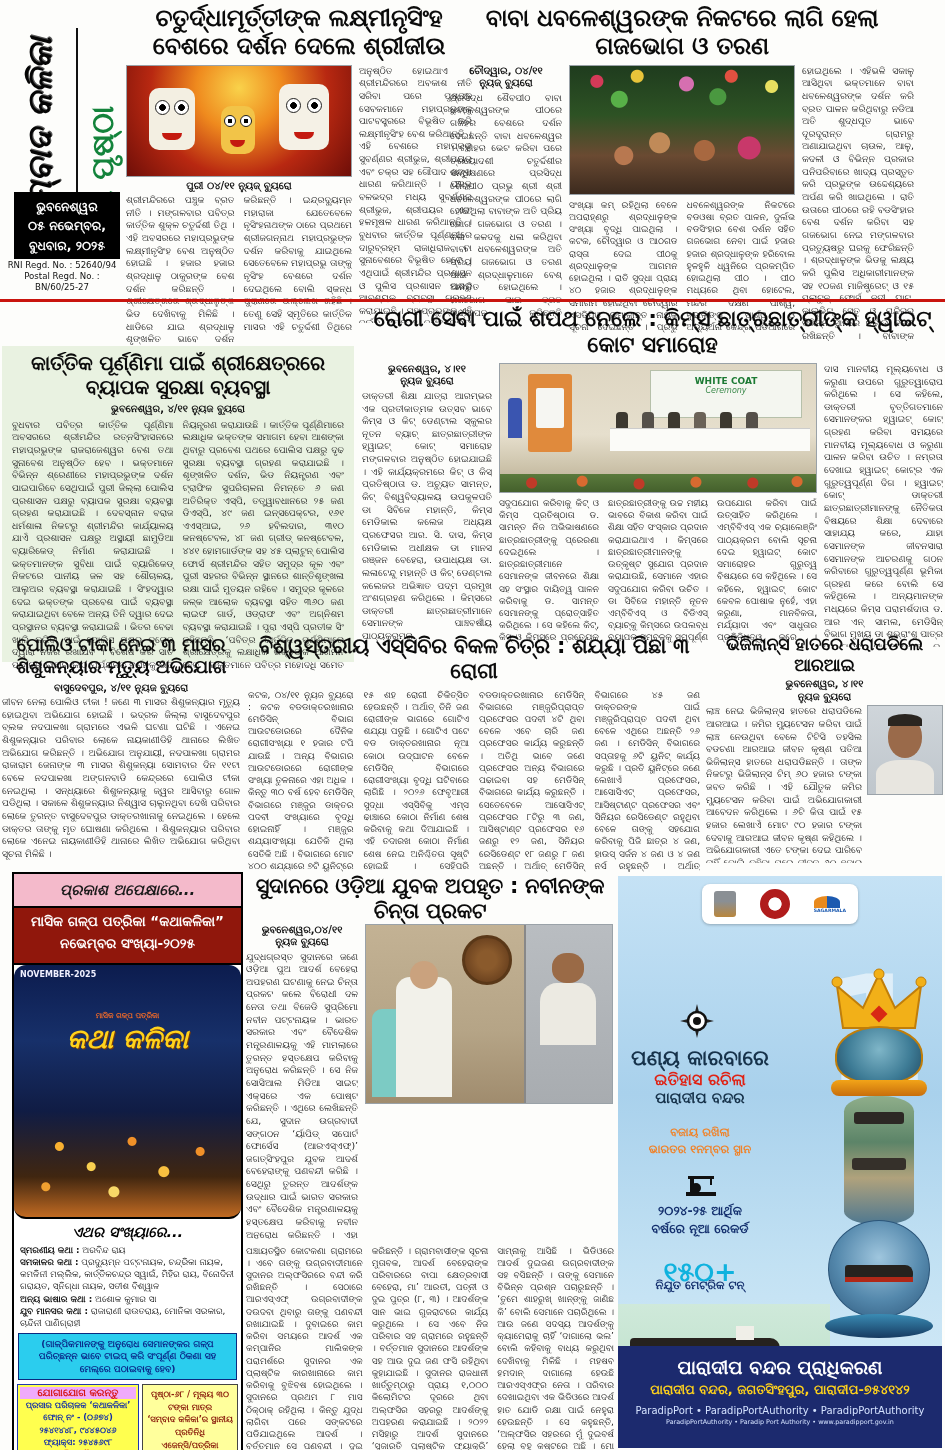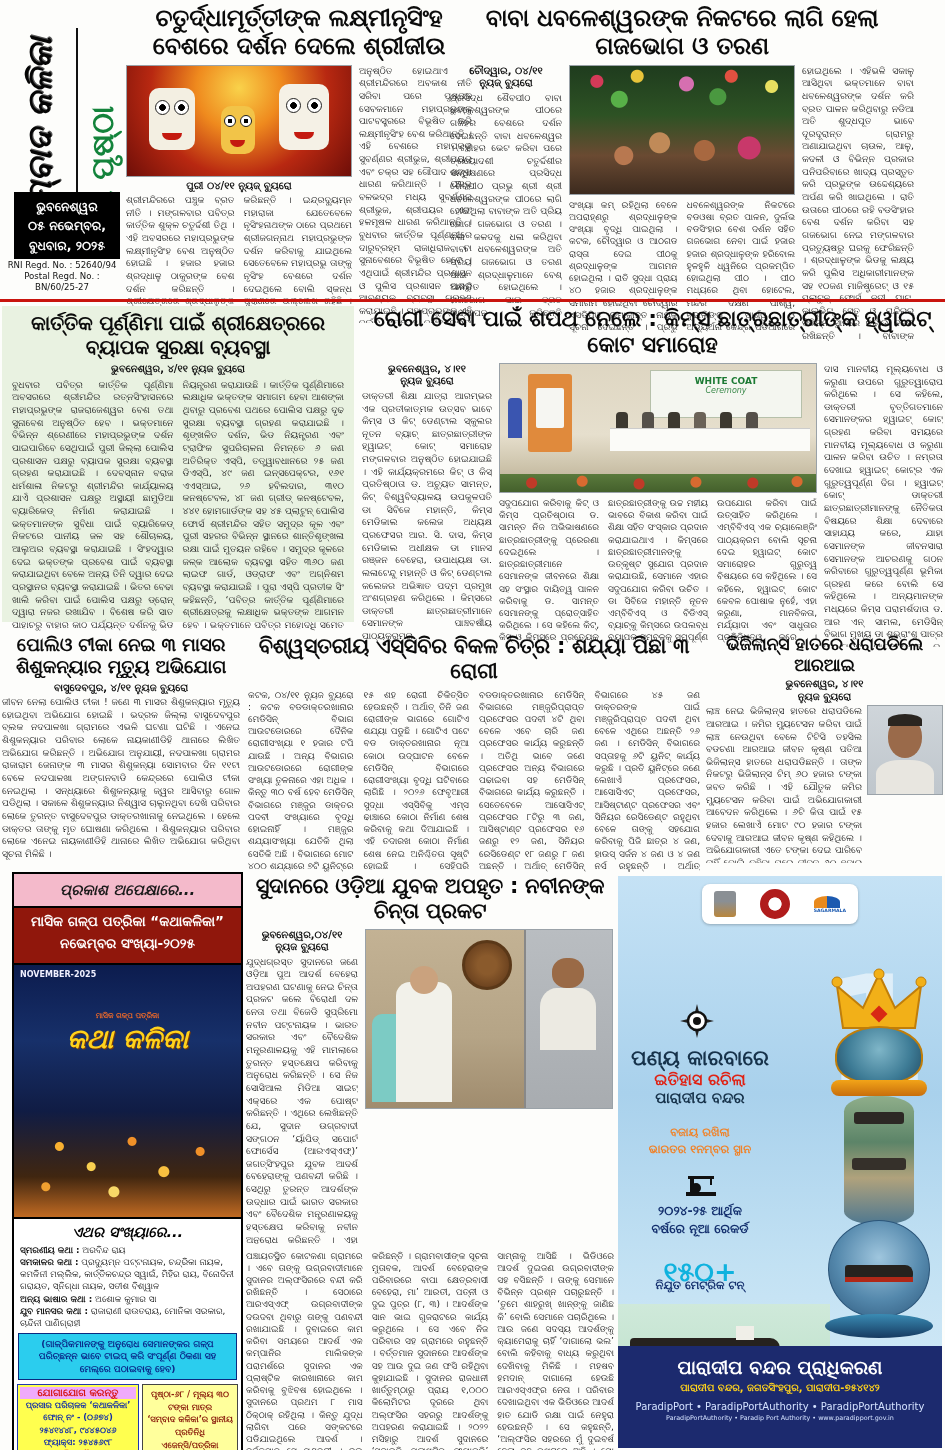--- a/index.html
+++ b/index.html
@@ -18,21 +18,21 @@
   .rot{transform:rotate(-90deg);transform-origin:left top;white-space:nowrap;}
   .paper-name{font-size:33px;font-weight:bold;font-style:italic;color:#050505;text-shadow:1px 1px 0 #555;}
   .page-label{font-size:31px;font-weight:bold;color:#13833b;}
   .datebox{background:#000;color:#fff;text-align:center;font-weight:bold;font-size:12.5px;line-height:1.55;padding-top:5px;}
   .regtext{font-size:8.6px;text-align:center;color:#111;line-height:1.3;}
   
   .face{position:absolute;border-radius:10px;}
   .eye{position:absolute;width:13px;height:13px;border-radius:50%;background:radial-gradient(circle,#000 34%,#fff 36%);border:1px solid #222;}
   .mouth{position:absolute;height:7px;border-radius:0 0 10px 10px;background:#c41a10;}
   
-  .greenbox{background:#e9f2e1;}
+  .greenbox{background:#e9f2e1;margin-top:40px;}
   
   .k-ad{border:2px solid #000;background:#fff;}
   .pinkband{background:#f4bacb;border-bottom:2px solid #000;text-align:center;font-weight:bold;font-style:italic;font-size:15px;color:#1a1a1a;}
   .maroonband{background:#90170c;color:#fff;text-align:center;font-weight:bold;font-size:13.5px;line-height:1.6;border-bottom:2px solid #000;padding-top:3px;}
   .cyanbox{background:#2bcdee;border:1px solid #0a2a80;color:#0b2a8a;font-weight:bold;font-size:9.2px;text-align:center;padding:4px 3px;line-height:1.35;}
   .ylwbox{background:#ffff4f;border:1.5px solid #2038b0;}
   .ylwbox2{background:#ffff9c;border:1.5px solid #444;}
   .p-ad{background:linear-gradient(180deg,#c5e2f5 0%,#a9d1ec 38%,#c2e1f3 68%,#d9edf9 100%);overflow:hidden;}
   .redbanner{background:#e63422;color:#fff;font-weight:bold;font-size:24px;text-align:center;line-height:50px;letter-spacing:0.5px;}
   .navyfooter{background:#1c2a6e;color:#fff;text-align:center;}
@@ -207,21 +207,21 @@
       <div>ନଭେମ୍ବର ସଂଖ୍ୟା-୨୦୨୫</div>
     </div>
     <div style="position:relative;height:252px;overflow:hidden;border-bottom:2px solid #000;background:
         radial-gradient(circle at 20% 72%,#f8b030 0 4px,transparent 5px),
         radial-gradient(circle at 34% 80%,#f8d050 0 4px,transparent 5px),
         radial-gradient(circle at 52% 70%,#f09028 0 4px,transparent 5px),
         radial-gradient(circle at 66% 82%,#f8c040 0 5px,transparent 6px),
         radial-gradient(circle at 82% 74%,#f09028 0 4px,transparent 5px),
         radial-gradient(circle at 44% 90%,#f8d868 0 5px,transparent 6px),
         radial-gradient(circle at 14% 88%,#f0a030 0 4px,transparent 5px),
-        linear-gradient(180deg,#0c1c4e 0%,#17306a 30%,#101c44 58%,#402610 84%,#c06a22 100%);">
+        linear-gradient(180deg,#0c1c4e 0%,#17306a 30%,#101c44 58%,#402610 84%,#c06a22 100%); border-radius: 12px;">
       <div style="position:absolute;left:6px;top:5px;font-size:8px;font-weight:bold;color:#f0f0ff;">NOVEMBER-2025</div>
       <div style="position:absolute;left:0;top:46px;width:100%;text-align:center;font-size:7.5px;font-weight:bold;color:#f06a28;">ମାସିକ ଗଳ୍ପ ପତ୍ରିକା</div>
       <div style="position:absolute;left:0;top:58px;width:100%;text-align:center;font-size:27px;font-weight:bold;font-style:italic;color:#ffd21c;text-shadow:1px 1px 0 #7a3c08;">କଥା କଳିକା</div>
     </div>
     <div style="text-align:center;font-size:14.5px;font-weight:bold;font-style:italic;margin:5px 0 3px;">ଏଥର ସଂଖ୍ୟାରେ...</div>
     <div style="padding:0 6px;font-size:8.8px;line-height:1.38;color:#151515;">
       <div><b>ସ୍ମରଣୀୟ କଥା :</b><span> ଅରବିନ୍ଦ ରାୟ</span></div>
       <div><b>ସମକାଳର କଥା :</b><span> ପ୍ରଦ୍ୟୁମ୍ନ ପଟ୍ଟନାୟକ, ଚନ୍ଦ୍ରିକା ନାୟକ, କମଳିନୀ ମଲ୍ଲିକ, କାର୍ତ୍ତିକଚନ୍ଦ୍ର ସ୍ୱାଇଁ, ମିହିର ରାୟ, ବିନୋଦିନୀ ଗରାୟତ, ସ୍ନିଗ୍ଧା ନାୟକ, ସତୀଶ ବିଶ୍ୱାଳ</span></div>
       <div><b>ଅନ୍ୟ ଭାଷାର କଥା :</b><span> ଅଶୋକ କୁମାର ସା</span></div>
       <div><b>ଯୁବ ମାନସର କଥା :</b><span> ରାଜାରାଣୀ ରାଉତରାୟ, ମୋନିକା ସରକାର, ଚାନ୍ଦିନୀ ପାଣିଗ୍ରାହୀ</span></div>
@@ -242,21 +242,21 @@
         <div>ପୃଷ୍ଠା-୬୮ / ମୂଲ୍ୟ ୩୦ ଟଙ୍କା ମାତ୍ର</div>
         <div>‘ସମ୍ବାଦ କଳିକା’ର ସ୍ଥାନୀୟ ପ୍ରତିନିଧି</div>
         <div>ଏଜେନ୍ସି/ପତ୍ରିକା ବିକ୍ରେତାଙ୍କ ସହ</div>
 
       </div>
     </div>
   </div>
 
   <div class="abs" style="left:246px;top:874px;width:368px;height:574px;">
     <div class="headline" style="font-size:21px;">ସୁଦାନରେ ଓଡ଼ିଆ ଯୁବକ ଅପହୃତ : ନବୀନଙ୍କ ଚିନ୍ତା ପ୍ରକଟ</div>
-    <div style="display:flex;gap:7px;margin-top:5px;">
+    <div style="display:flex;gap:7px;">
       <div style="width:112px;">
         <div class="dateline">
           <div>ଭୁବନେଶ୍ୱର,୦୪/୧୧</div>
           <div>ନ୍ୟୁଜ ବ୍ୟୁରୋ</div>
         </div>
         <div class="body-text" style="height:288px;margin-top:2px;">ଯୁଦ୍ଧଗ୍ରସ୍ତ ସୁଦାନରେ ଜଣେ ଓଡ଼ିଆ ପୁଅ ଆଦର୍ଶ ବେହେରା ଅପହରଣ ଘଟଣାକୁ ନେଇ ଚିନ୍ତା ପ୍ରକଟ କଲେ ବିରୋଧୀ ଦଳ ନେତା ତଥା ବିଜେଡି ସୁପ୍ରିମୋ ନବୀନ ପଟ୍ଟନାୟକ । ଭାରତ ସରକାର ଏବଂ ବୈଦେଶିକ ମନ୍ତ୍ରଣାଳୟକୁ ଏହି ମାମଲାରେ ତୁରନ୍ତ ହସ୍ତକ୍ଷେପ କରିବାକୁ ଅନୁରୋଧ କରିଛନ୍ତି । ସେ ନିଜ ସୋସିଆଲ ମିଡିଆ ସାଇଟ୍ ଏକ୍ସରେ ଏକ ପୋଷ୍ଟ କରିଛନ୍ତି । ଏଥିରେ ଲେଖିଛନ୍ତି ଯେ, ସୁଦାନ ଉଗ୍ରବାଦୀ ସଙ୍ଗଠନ ‘ର୍ୟାପିଡ୍ ସପୋର୍ଟ ଫୋର୍ସେସ (ଆରଏସ୍‌ଏଫ୍)’ ଜଗତ୍‌ସିଂହପୁର ଯୁବକ ଆଦର୍ଶ ବେହେରାଙ୍କୁ ପଣବନ୍ଦୀ କରିଛି । ସେଥିରୁ ତୁରନ୍ତ ଆଦର୍ଶଙ୍କ ଉଦ୍ଧାର ପାଇଁ ଭାରତ ସରକାର ଏବଂ ବୈଦେଶିକ ମନ୍ତ୍ରଣାଳୟକୁ ହସ୍ତକ୍ଷେପ କରିବାକୁ ନବୀନ ଅନୁରୋଧ କରିଛନ୍ତି । ଏହା ସହିତ ସୁଦାନ ବୈଦେଶିକ ମନ୍ତ୍ରଣାଳୟକୁ ସହଯୋଗ କରିବାକୁ ମଧ୍ୟ ସେ କହିଛନ୍ତି । ସେହିପରି ହିଂସାଗ୍ରସ୍ତ ସୁଦାନରେ ଜଣେ ଓଡ଼ିଆ ପୁଅଙ୍କ ଅପହରଣ କରି ନିଆଯାଇଛି ।</div>
       </div>
       <div class="photo" style="width:246px;height:178px;background:linear-gradient(180deg,#c3b294 0%,#b5a486 60%,#a08c6e 100%);">
         <div style="position:absolute;left:96px;top:10px;width:44px;height:44px;border-radius:50%;background:radial-gradient(circle,#8a5a2c 30%,#6e4420 70%);border:3px solid #5a3818;"></div>
         <div style="position:absolute;left:6px;top:84px;width:70px;height:88px;background:#7ccbc4;border-radius:10px 10px 0 0;"></div>
@@ -342,19 +342,19 @@
       </div>
       <div class="seg" style="top:252px;width:100px;height:96px;border-radius:50%;background:radial-gradient(circle at 50% 38%,#9fc6de 0%,#5488ac 55%,#2c567a 100%);border:1px solid #2c567a;">
         <div style="position:absolute;left:16px;top:44px;width:68px;height:14px;background:#26221e;border-radius:3px 8px 4px 3px;"></div>
         <div style="position:absolute;left:16px;top:56px;width:68px;height:5px;background:#b02818;"></div>
       </div>
       <div class="seg" style="top:346px;width:108px;height:24px;border-radius:50%;background:linear-gradient(180deg,#3a8cb4,#173a60);"></div>
     </div>
 
     <div class="navyfooter abs" style="left:0;top:470px;width:324px;height:102px;padding-top:10px;box-sizing:border-box;">
       <div style="font-size:19px;font-weight:bold;">ପାରାଦୀପ ବନ୍ଦର ପ୍ରାଧିକରଣ</div>
-      <div style="font-size:10px;font-weight:bold;color:#ffd21c;margin-top:3px;">ପାରାଦୀପ ବନ୍ଦର, ଜଗତସିଂହପୁର, ପାରାଦୀପ-୭୫୪୧୪୨</div>
+      <div style="font-size:13px;font-weight:bold;color:#ffd21c;margin-top:3px;">ପାରାଦୀପ ବନ୍ଦର, ଜଗତସିଂହପୁର, ପାରାଦୀପ-୭୫୪୧୪୨</div>
       <div style="font-size:10px;color:#d4e2ff;margin-top:7px;">ParadipPort • ParadipPortAuthority • ParadipPortAuthority</div>
       <div style="font-size:6.4px;color:#d4e2ff;margin-top:2px;">ParadipPortAuthority • Paradip Port Authority • www.paradipport.gov.in</div>
     </div>
   </div>
 
 </div>
 
 </body></html>

